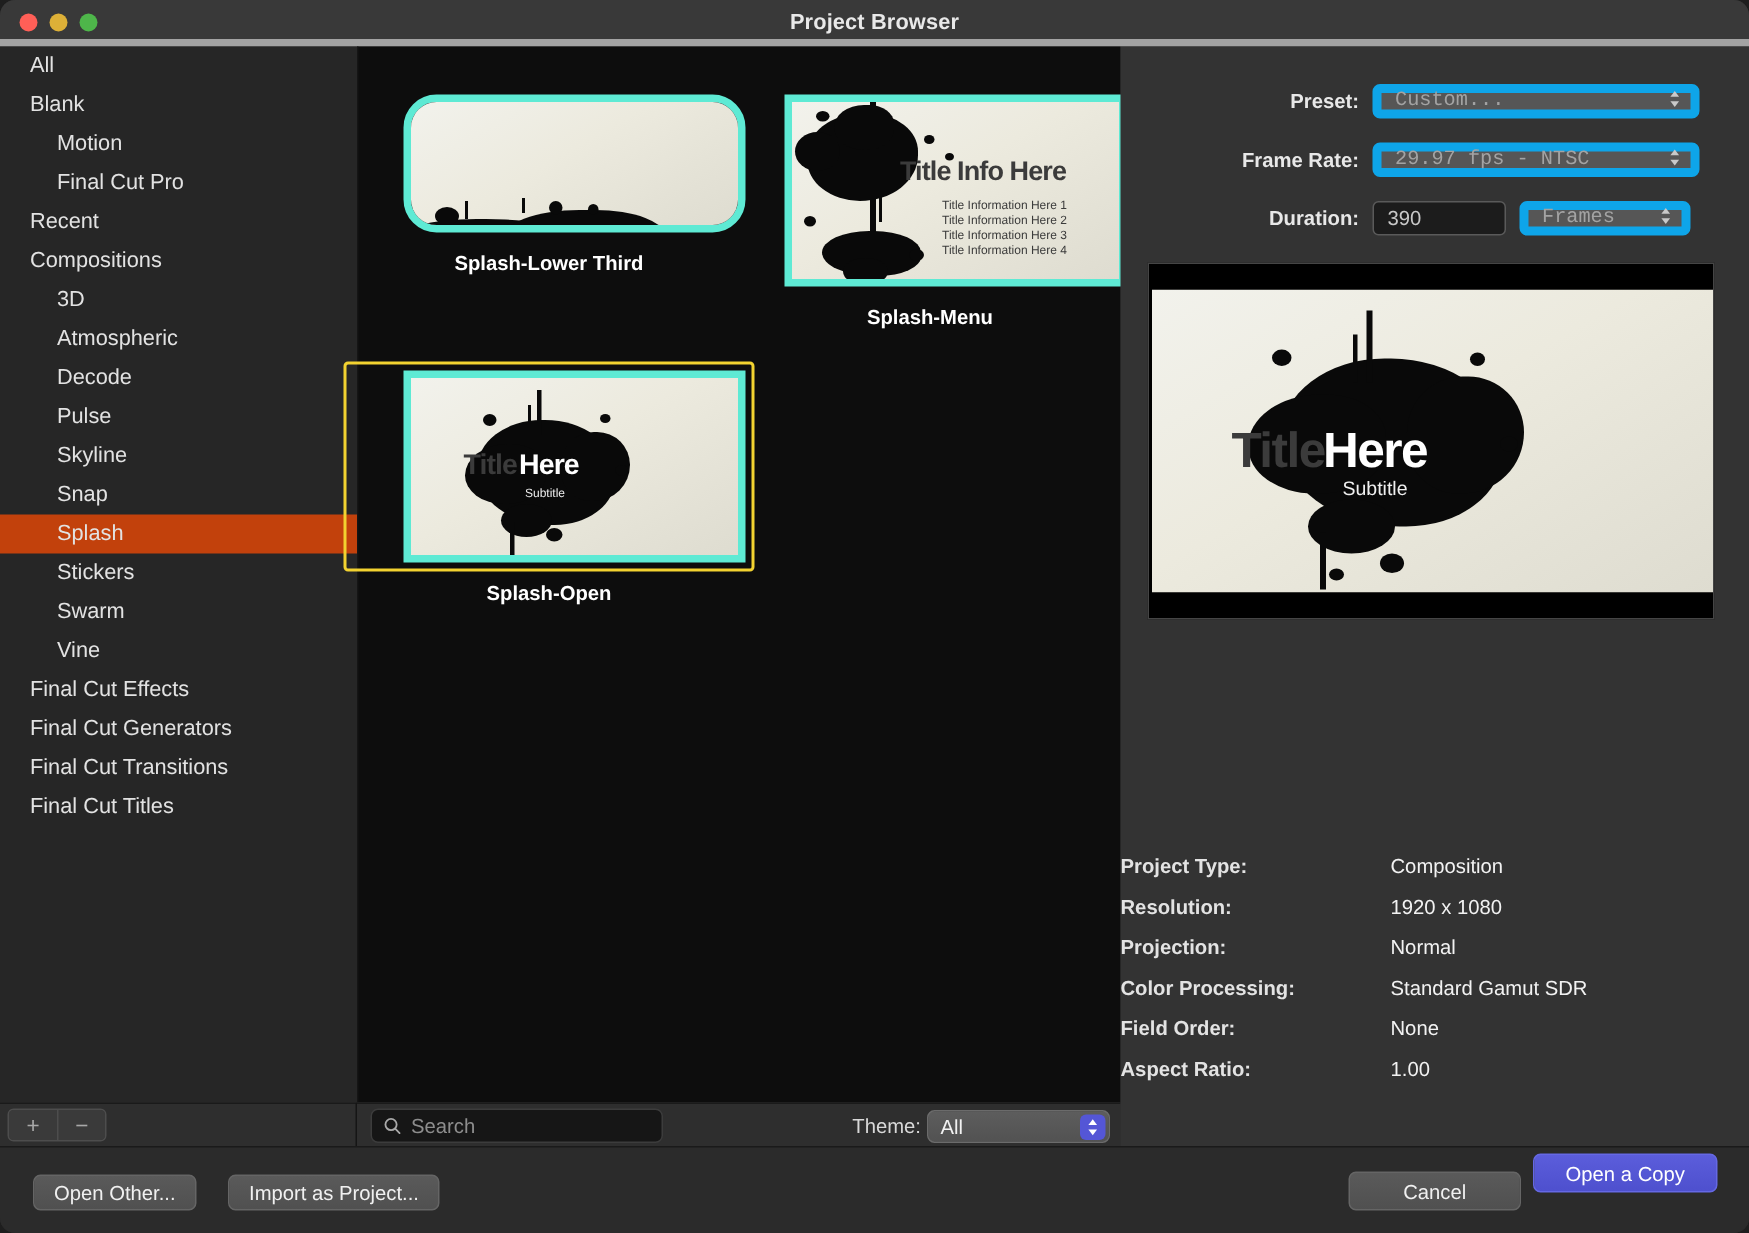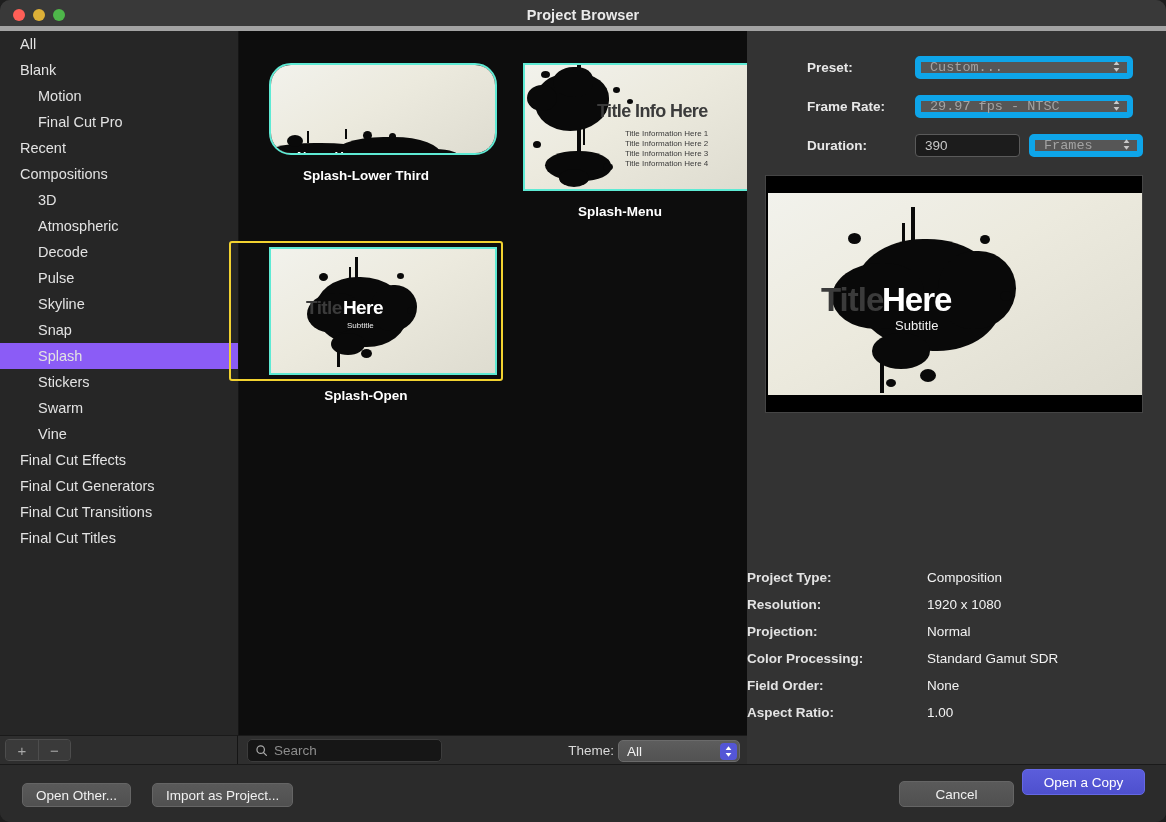--- a/index.html
+++ b/index.html
@@ -44,21 +44,21 @@
     background: #262626;
     overflow: hidden;
   }
   .side-item {
     height: 26px; line-height: 26px;
     font-size: 14.5px; color: #e2e2e2;
     padding-left: 20px; white-space: nowrap;
     cursor: default;
   }
   .side-item.sub { padding-left: 38px; }
-  .side-item.selected { background: #8b5cf6; }
+  .side-item.selected { background: #c2410c; }
 
   .side-footer {
     position: absolute; left: 0; top: 735px;
     width: 238px; height: 29px;
     background: #2e2e2e;
     border-top: 1px solid #1a1a1a;
     border-right: 1px solid #151515;
   }
   .pm-group {
     position: absolute; left: 5px; top: 3px;
@@ -88,21 +88,21 @@
     width: 254px;
     display: flex; flex-direction: column; align-items: center;
     margin-bottom: 22px;
   }
   .thumb-wrap {
     padding: 4px; border: 2px solid transparent; border-radius: 3px;
   }
   .cell.selected .thumb-wrap { border-color: #f2d230; }
   .thumb {
     position: relative; overflow: hidden;
-    background: #111; border: 2px solid #5eead4; margin-left: 34px;
+    background: #111; border: 5px solid #5eead4; margin-left: 34px;
   }
   .cell-label {
     margin-top: 7px;
     font-size: 13.5px; font-weight: bold; color: #ffffff;
     white-space: nowrap;
   }
   .canvas {
     position: absolute; inset: 0;
     background: linear-gradient(150deg, #f2f2ec 0%, #eceade 45%, #dedcd0 100%);
   }
@@ -153,21 +153,21 @@
   .inspector {
     position: absolute; left: 747px; top: 31px;
     width: 419px; height: 733px;
     background: #333333;
   }
   .frow {
     position: absolute; display: flex; align-items: center;
   }
   .flabel {
     font-size: 13.5px; font-weight: bold; color: #e8e8e8;
-    white-space: nowrap;
+    text-align: right; white-space: nowrap;
   }
   .popup {
     height: 23px; border-radius: 5px;
     background: #565656; border: 6px solid #0ea5e9;
     display: flex; align-items: center; position: relative; font-family: Liberation Mono, monospace;
   }
   .popup .val { font-size: 13.5px; color: #a3a3a3; padding-left: 9px; }
   .chev-gray {
     position: absolute; right: 6px; top: 50%; transform: translateY(-50%);
     color: #c9c9c9; font-size: 11px; line-height: 1;
@@ -387,21 +387,21 @@
           <svg width="9" height="13" viewBox="0 0 9 13">
             <path d="M4.5 1.2 L7.4 5 L1.6 5 Z" fill="#c9c9c9"></path>
             <path d="M4.5 11.8 L7.4 8 L1.6 8 Z" fill="#c9c9c9"></path>
           </svg>
         </span>
       </span>
     </div>
 
     <div class="frow" style="left:60px; top:103px;">
       <span class="flabel" style="width:99px;">Duration:</span>
-      <span class="numfield" style="width:105px; margin-left:9px;">
+      <span class="numfield" style="width:89px; margin-left:9px;">
         <span class="val">390</span>
       </span>
       <span class="popup" style="width:114px; margin-left:9px;">
         <span class="val">Frames</span>
         <span class="chev-gray">
           <svg width="9" height="13" viewBox="0 0 9 13">
             <path d="M4.5 1.2 L7.4 5 L1.6 5 Z" fill="#c9c9c9"></path>
             <path d="M4.5 11.8 L7.4 8 L1.6 8 Z" fill="#c9c9c9"></path>
           </svg>
         </span>

